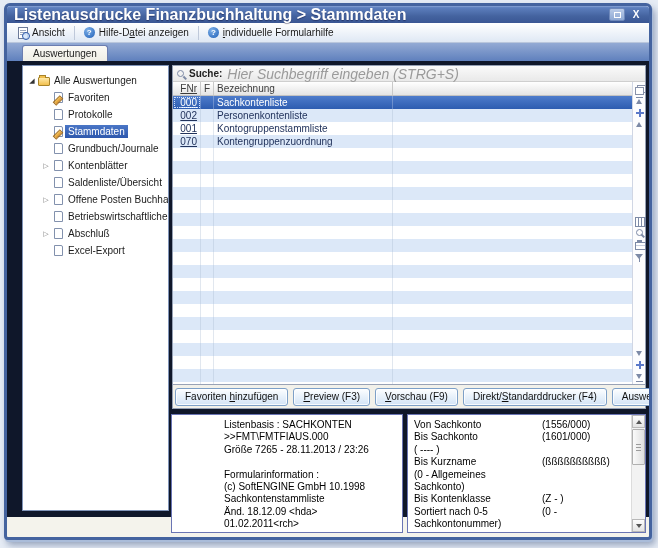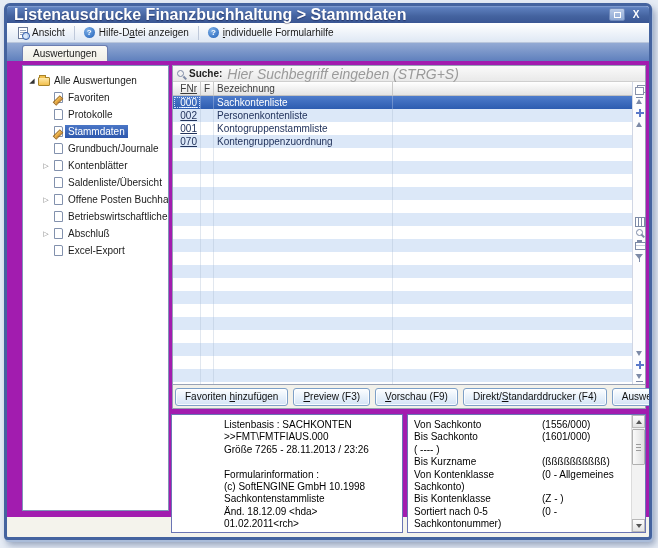--- a/index.html
+++ b/index.html
@@ -34,21 +34,21 @@
     box-shadow:0 2px 0 #9aa6bd, 0 4px 0 #9aa6bd; }
   .ico-view::after { content:''; position:absolute; width:6px; height:6px; border:1.5px solid #2b57a8;
     border-radius:50%; right:-3px; bottom:-2px; background:rgba(210,228,250,.85); }
 
   
   .tabstrip { height:18px; background:linear-gradient(#93aad4,#5f80bd); display:flex; align-items:flex-end; padding-left:15px; }
   .tab { height:16px; background:linear-gradient(#fbfaf6,#efeee6); border:1px solid #6b7db0; border-bottom:none;
     border-radius:3px 3px 0 0; padding:0 10px; font-size:10px; color:#222; line-height:15px; cursor:pointer; }
 
   
-  .content { position:relative; height:456px; background:#a21caf; }
+  .content { position:relative; height:456px; background:#0f172a; }
 
   
   .tree-panel { position:absolute; left:15px; top:4px; width:147px; bottom:6px;
     background:#fff; border:1px solid #8094b8; overflow:hidden; }
   .tree { padding:6px 2px 0 4px; }
   .tree-row { display:flex; align-items:center; height:17px; font-size:10px; color:#1b1b1b; cursor:pointer; white-space:nowrap; }
   .tree-arrow { width:10px; flex:0 0 auto; font-size:7px; color:#777; text-align:center; }
   .tree-arrow.exp { color:#333; }
   .tree-ico { width:14px; flex:0 0 auto; display:flex; justify-content:center; }
   .tree-label { padding:1px 3px; }
@@ -474,21 +474,20 @@
             <span class="ir-val">(1601/000)</span>
           </div>
           <div class="ir-row">
             <span class="ir-val">( ---- )</span>
           </div>
           <div class="ir-row">
             <span class="ir-label">Bis Kurzname</span>
             <span class="ir-val">(ßßßßßßßßßß)</span>
           </div>
           <div class="ir-row">
-            <span class="ir-label">Von Kontenklasse</span>
             <span class="ir-val">(0 - Allgemeines</span>
           </div>
           <div class="ir-row">
             <span class="ir-label">Sachkonto)</span>
             <span class="ir-val"></span>
           </div>
           <div class="ir-row">
             <span class="ir-label">Bis Kontenklasse</span>
             <span class="ir-val">(Z - )</span>
           </div>

